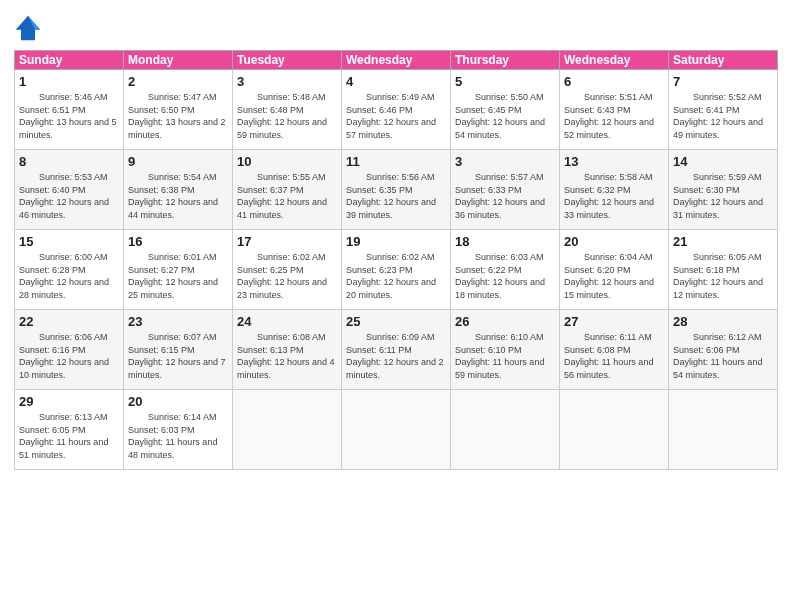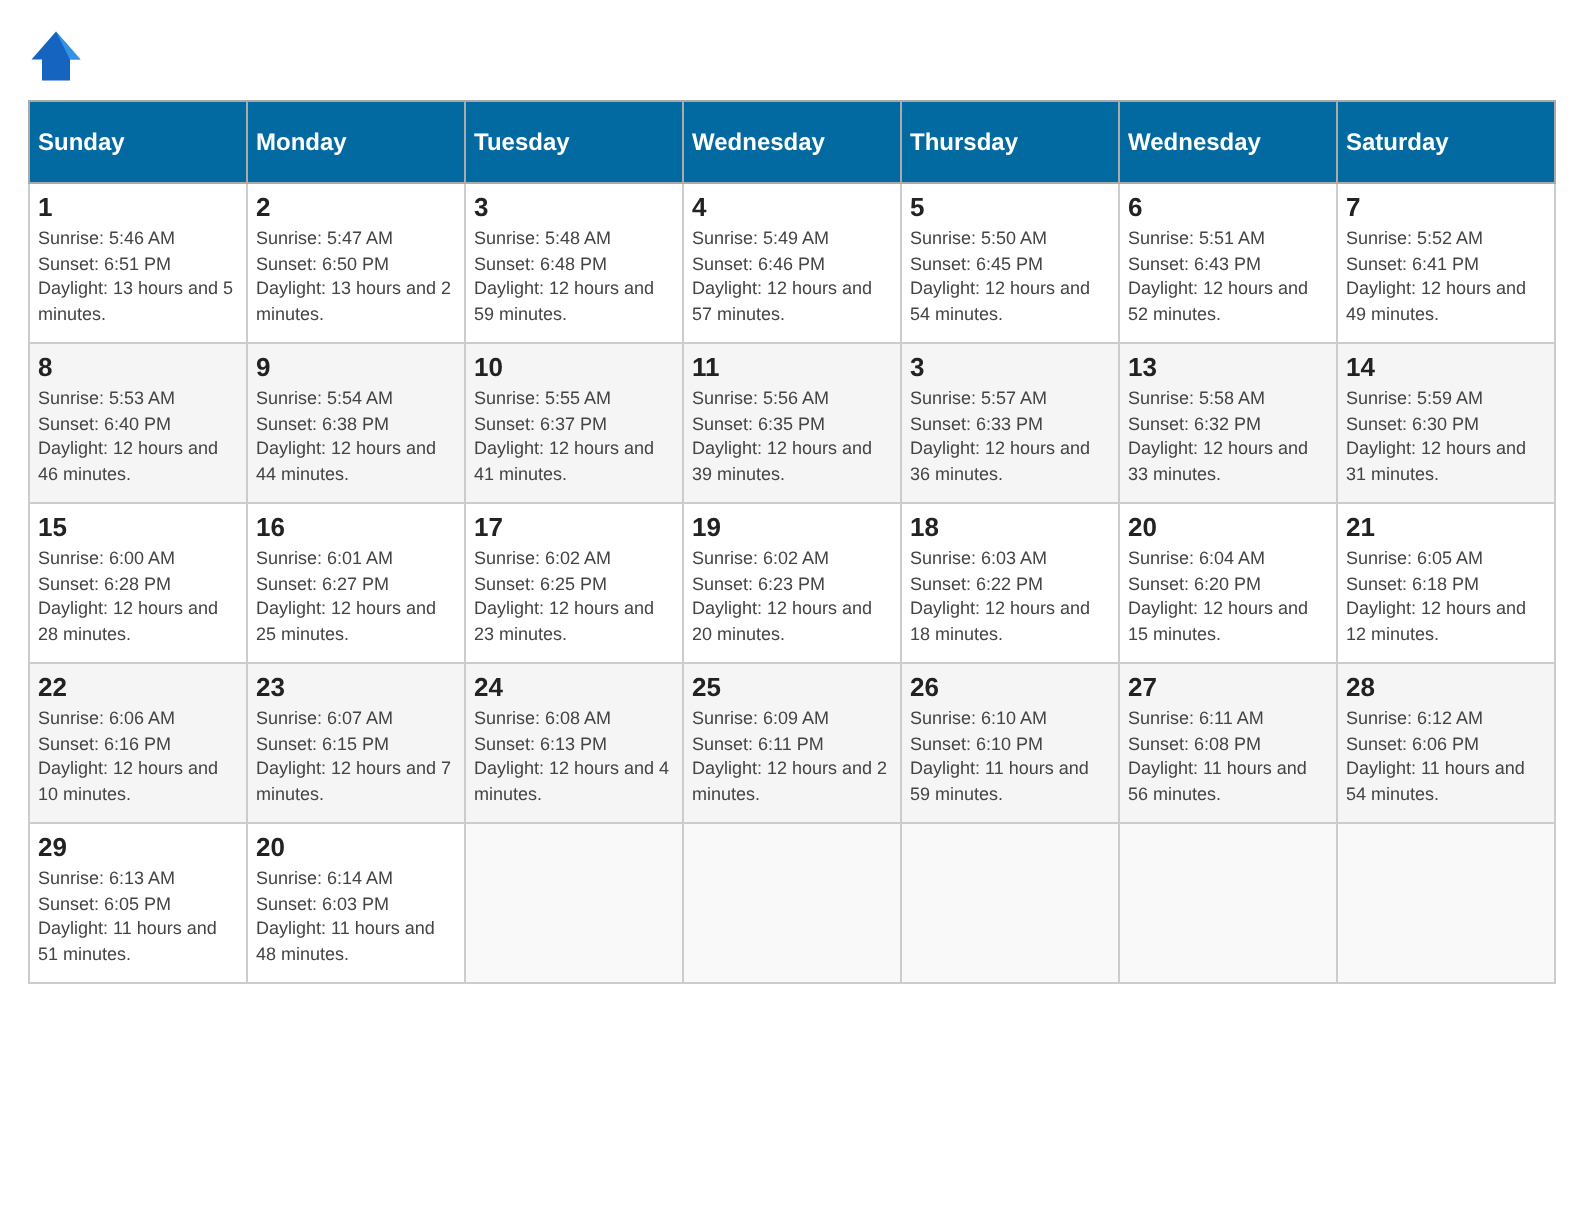--- a/index.html
+++ b/index.html
@@ -49,25 +49,25 @@
     .location {
       font-size: 15px;
       color: #555;
     }
     table {
       width: 100%;
       border-collapse: collapse;
       table-layout: fixed;
     }
     thead tr th {
-      background-color: #0369a1;
+      background-color: #ec4899;
       color: #fff;
       font-size: 12px;
       font-weight: bold;
-      padding: 13px 4px;
+      padding: 2px 4px;
       text-align: left;
       border: 1px solid #aaa;
     }
     tbody tr td {
       vertical-align: top;
       border: 1px solid #ccc;
       padding: 4px 4px;
       font-size: 9.5px;
       color: #333;
       height: 80px;
@@ -80,20 +80,21 @@
       font-size: 13px;
       font-weight: bold;
       color: #222;
       display: block;
       margin-bottom: 2px;
     }
     .day-info {
       font-size: 9px;
       color: #444;
       line-height: 1.4;
+      margin-left: 20px;
     }
     td.empty {
       background: #f9f9f9;
     }
   </style>
 </head>
 <body>
 
 <div class="container">
   <div class="header">

